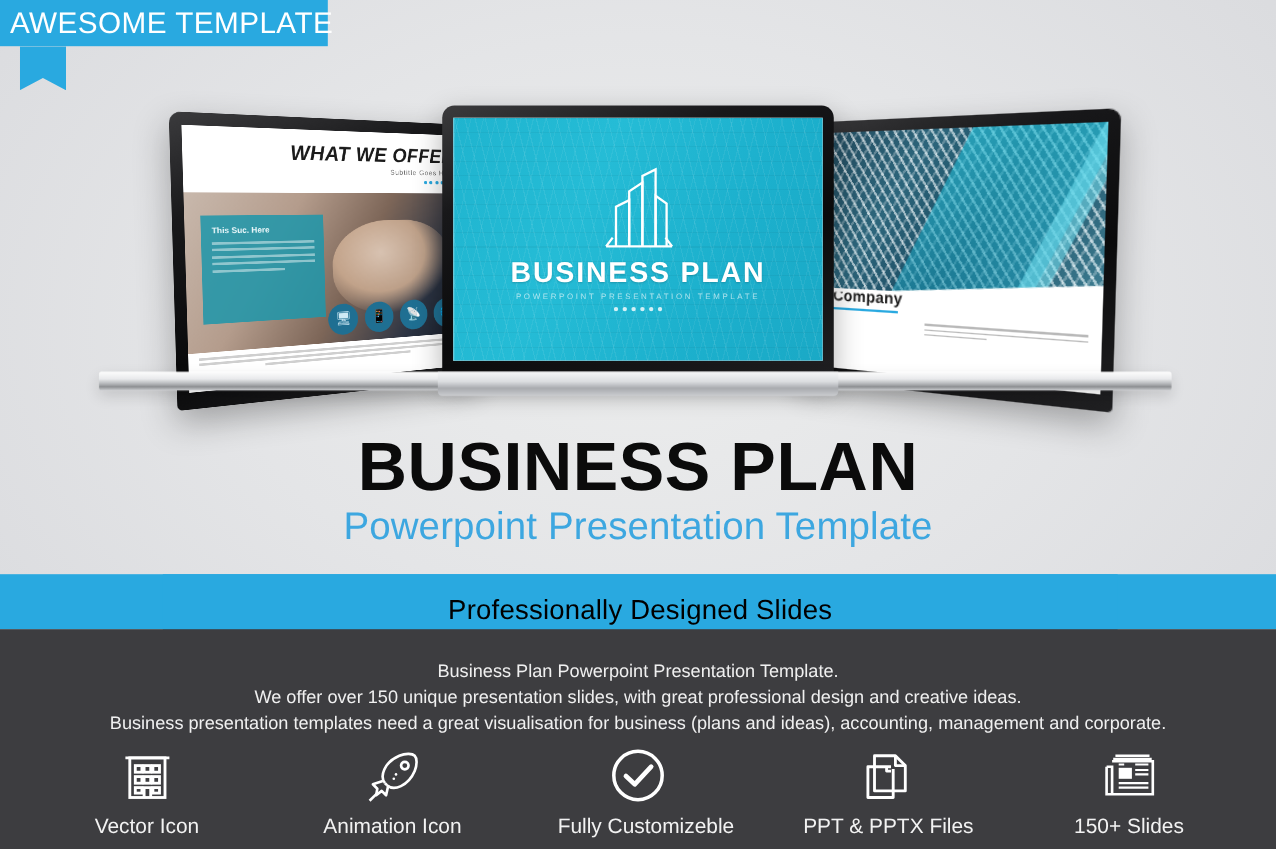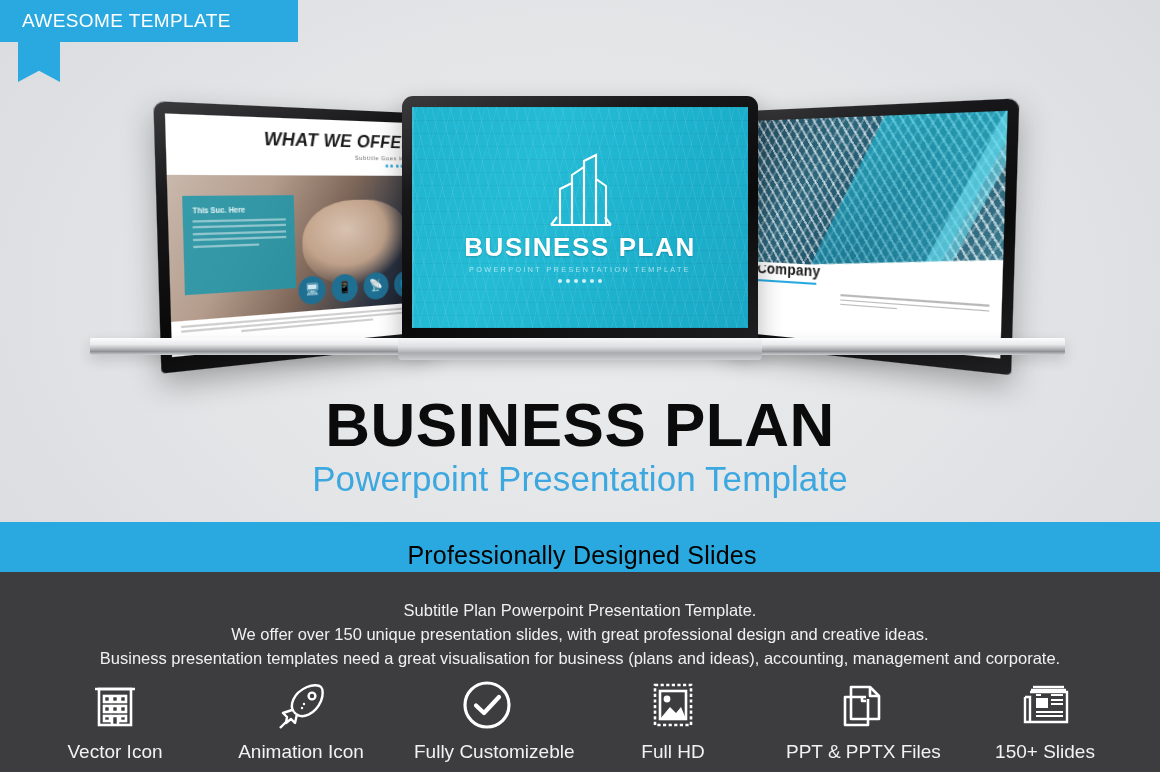--- a/index.html
+++ b/index.html
@@ -17,23 +17,23 @@
 
   
   #ribbon-bar {
     position: absolute; left: 0; top: 0;
     width: 298px; height: 42px;
     background: var(--blue);
     display: flex; align-items: center;
   }
   #ribbon-label {
     color: #ffffff;
-    font-size: 19px;
+    font-size: 27px;
     letter-spacing: .4px;
-    padding-left: 22px;
+    padding-left: 9px;
     font-weight: 400;
     white-space: nowrap;
   }
   #ribbon-tail {
     position: absolute; left: 18px; top: 42px;
     width: 42px; height: 40px;
     background: var(--blue);
     clip-path: polygon(0 0, 100% 0, 100% 100%, 50% 72%, 0 100%);
   }
 
@@ -344,21 +344,21 @@
   <div id="main-title">BUSINESS PLAN</div>
   <div id="sub-title">Powerpoint Presentation Template</div>
 
   <div id="band-outer"></div>
   <div id="band-inner">
     <span id="band-label">Professionally Designed Slides</span>
   </div>
 
   <div id="footer">
     <div id="description">
-      <div>Subtitle Plan Powerpoint Presentation Template.</div>
+      <div>Business Plan Powerpoint Presentation Template.</div>
       <div>We offer over 150 unique presentation slides, with great professional design and creative ideas.</div>
       <div>Business presentation templates need a great visualisation for business (plans and ideas), accounting, management and corporate.</div>
     </div>
 
     <div id="features">
 
       <div class="feature">
         <div class="ficon">
           <svg width="50" height="50" viewBox="0 0 50 50" fill="none" stroke="#fff" stroke-width="2.6">
             <rect x="9" y="9" width="32" height="36"></rect>
@@ -396,31 +396,20 @@
       <div class="feature">
         <div class="ficon">
           <svg width="52" height="52" viewBox="0 0 52 52" fill="none" stroke="#fff" stroke-width="3.2">
             <circle cx="26" cy="26" r="22"></circle>
             <path d="M15 26.5 L23 34 L38 18" stroke-width="4.2" stroke-linecap="round" stroke-linejoin="round"></path>
           </svg>
         </div>
         <div class="flabel">Fully Customizeble</div>
       </div>
 
-      <div class="feature">
-        <div class="ficon">
-          <svg width="50" height="52" viewBox="0 0 50 52" fill="none" stroke="#fff" stroke-width="2.6">
-            <rect x="7" y="6" width="36" height="40" stroke-dasharray="3.2 2.4"></rect>
-            <rect x="12" y="12" width="26" height="28" fill="none"></rect>
-            <circle cx="19" cy="20" r="3.4" fill="#fff" stroke="none"></circle>
-            <path d="M12 40 L22 28 L28 34 L33 28 L38 40 Z" fill="#fff" stroke="none"></path>
-          </svg>
-        </div>
-        <div class="flabel">Full HD</div>
-      </div>
 
       <div class="feature">
         <div class="ficon">
           <svg width="54" height="52" viewBox="0 0 54 52" fill="none" stroke="#fff" stroke-width="2.6" stroke-linejoin="round">
             <path d="M19 8 H38 L47 17 V40 H19 Z"></path>
             <path d="M38 8 V17 H47"></path>
             <path d="M34 18 H13 V46 H36 V20"></path>
             <path d="M30 18 V22 H34"></path>
           </svg>
         </div>

